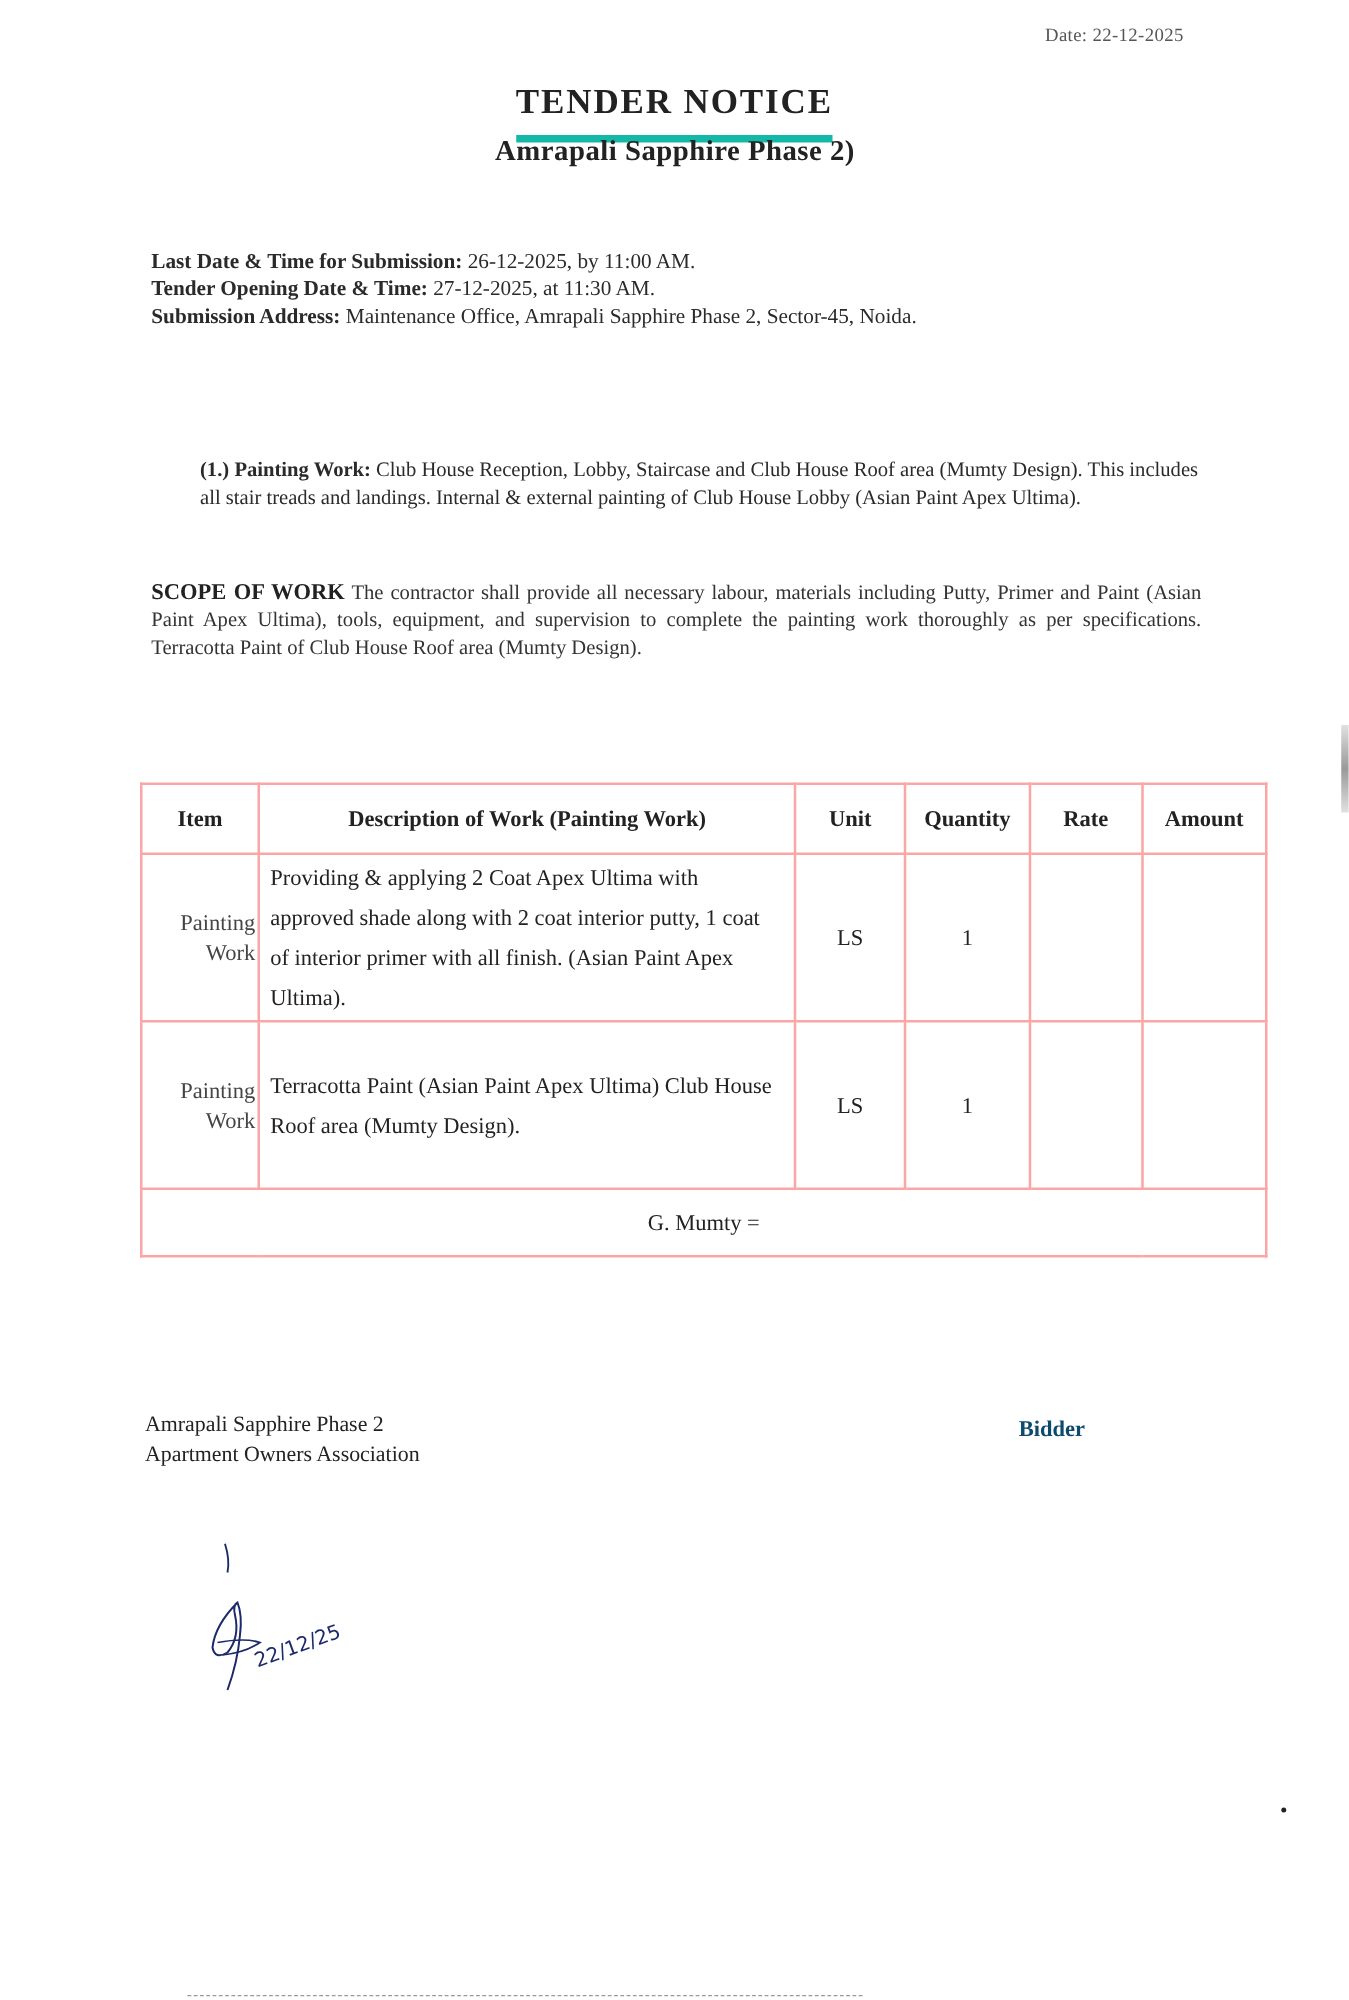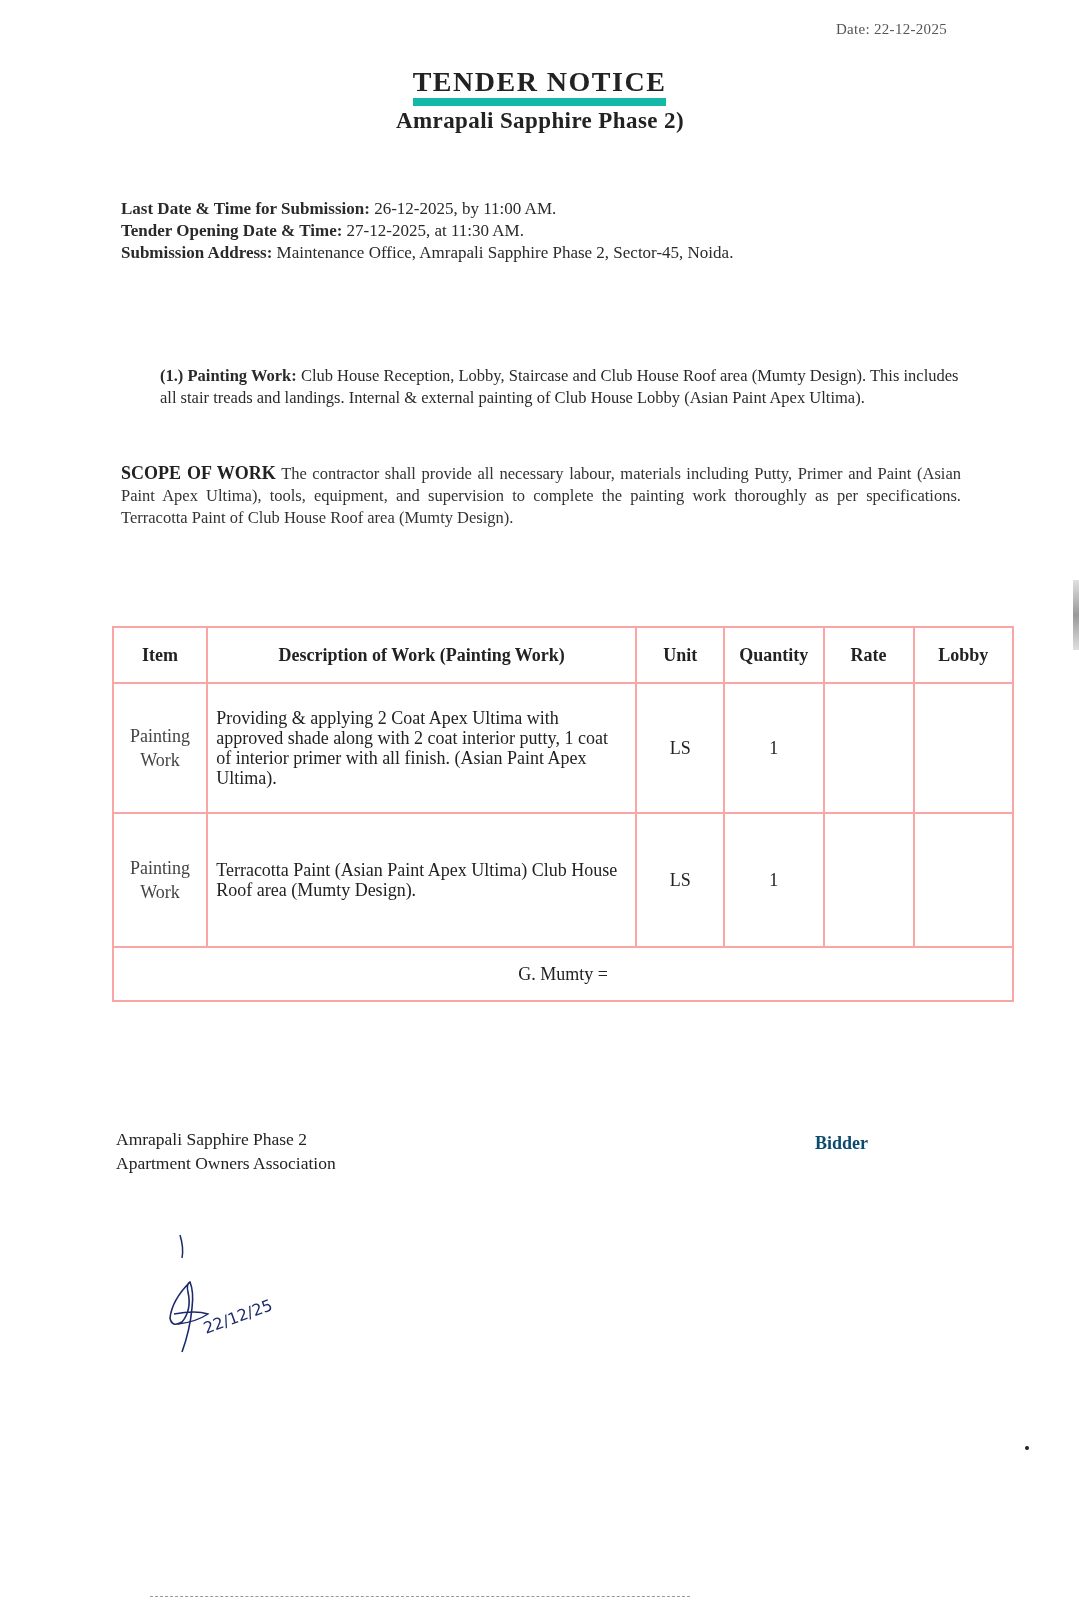--- a/index.html
+++ b/index.html
@@ -3,36 +3,36 @@
 <meta charset="utf-8">
 <style>
   html, body { margin: 0; padding: 0; }
   body {
     width: 1079px; height: 1600px; background: #ffffff; position: relative; overflow: hidden;
     font-family: "Liberation Serif", "DejaVu Serif", serif; color: #1a1a1a;
   }
   .page { position: absolute; left: 0; top: 0; width: 1079px; height: 1600px; }
   .date { position: absolute; right: 132px; top: 21px; font-size: 15px; color: #555; letter-spacing: 0.3px; }
   .title { position: absolute; left: 0; right: 0; top: 66px; text-align: center; font-size: 28px; font-weight: bold; letter-spacing: 1.5px; color: #222; }
-  .title span { border-bottom: 8px solid #14b8a6; padding-bottom: 1px; }
+  .title span { border-bottom: 6px solid #14b8a6; padding-bottom: 11px; }
   .subtitle { position: absolute; left: 150px; width: 780px; top: 104px; text-align: center; font-size: 23px; font-weight: bold; line-height: 34px; color: #222; letter-spacing: 0.4px; }
   .info { position: absolute; left: 121px; top: 198px; font-size: 17px; line-height: 22px; color: #2a2a2a; }
   .info .lbl { font-weight: bold; margin-top: 31px; }
   .intro { position: absolute; left: 121px; top: 295px; width: 840px; font-size: 16.5px; line-height: 21px; color: #444; text-align: justify; }
   .item1 { position: absolute; left: 160px; top: 365px; width: 800px; font-size: 16.5px; line-height: 22px; color: #2a2a2a; }
   .item1 .num { font-weight: bold; }
   .item1 .lbl { font-weight: bold; }
   .scope { position: absolute; left: 121px; top: 462px; width: 840px; font-size: 16.5px; line-height: 22px; color: #333; text-align: justify; }
   .scope .lbl { font-weight: bold; font-size: 18px; color: #222; }
 
   table.bill { position: absolute; left: 112px; top: 626px; width: 902px; border-collapse: collapse; font-size: 18px; color: #222; }
   table.bill th, table.bill td { border: 2px solid #fca5a5; }
   table.bill th { height: 52px; font-weight: bold; font-size: 18px; text-align: center; }
-  table.bill td.item { width: 84px; padding: 16px 2px; text-align: center; color: #444; line-height: 24px; border-radius: 29px; }
-  table.bill td.desc { padding: 2px 8px; text-align: left; line-height: 20px; }
+  table.bill td.item { width: 84px; padding: 16px 2px; text-align: right; color: #444; line-height: 24px; border-radius: 29px; }
+  table.bill td.desc { padding: 2px 8px; text-align: left; line-height: 32px; }
   table.bill td.c { text-align: center; }
   table.bill tr.r1 td { height: 96px; }
   table.bill tr.r2 td { height: 100px; }
   table.bill tr.tot td { height: 50px; text-align: center; }
   .col-item { width: 88px; } .col-desc { width: 410px; } .col-unit { width: 84px; } .col-qty { width: 95px; } .col-rate { width: 86px; } .col-amt { width: 95px; }
 
   .org { position: absolute; left: 116px; top: 1127px; font-size: 17.5px; font-weight: normal; line-height: 24px; color: #222; }
   .bidder { position: absolute; left: 815px; top: 1133px; font-size: 18px; font-weight: bold; color: #0c4a6e; }
   .signature { position: absolute; left: 160px; top: 1230px; width: 180px; height: 130px; }
   .dot { position: absolute; left: 1025px; top: 1446px; width: 4px; height: 4px; border-radius: 50%; background: #222; }
@@ -76,21 +76,21 @@
         <col class="col-rate">
         <col class="col-amt">
     </colgroup>
     <thead>
       <tr>
         <th>Item</th>
         <th>Description of Work (Painting Work)</th>
         <th>Unit</th>
         <th>Quantity</th>
         <th>Rate</th>
-        <th>Lobby</th>
+        <th>Amount</th>
       </tr>
     </thead>
     <tbody>
       <tr class="r1">
         <td class="item">Painting Work</td>
         <td class="desc">Providing &amp; applying 2 Coat Apex Ultima with approved shade along with 2 coat interior putty, 1 coat of interior primer with all finish. (Asian Paint Apex Ultima).</td>
         <td class="c">LS</td>
         <td class="c">1</td>
         <td class="c"></td>
         <td class="c"></td>

